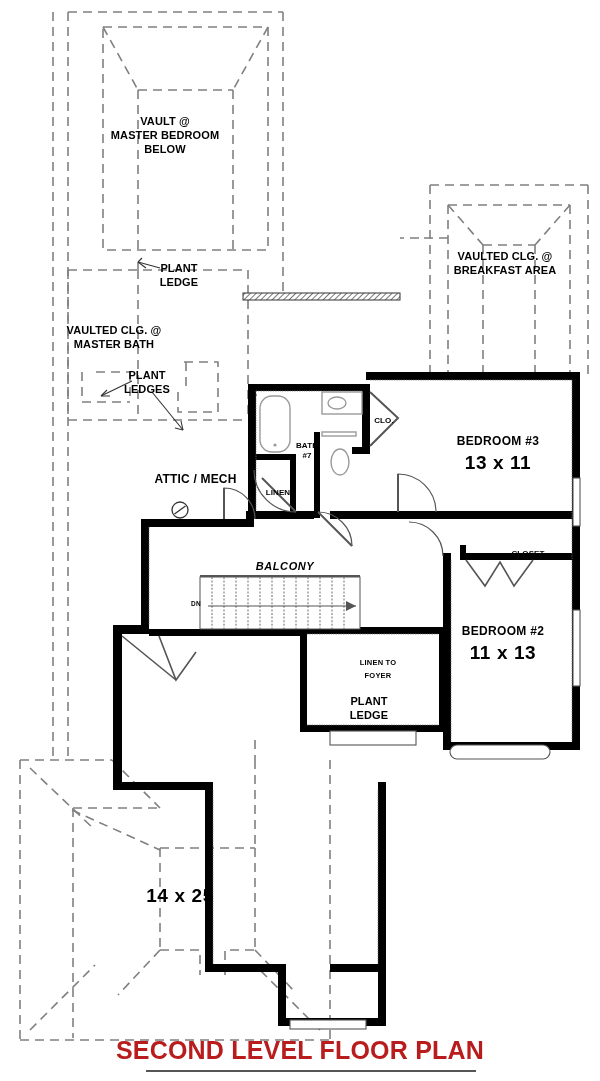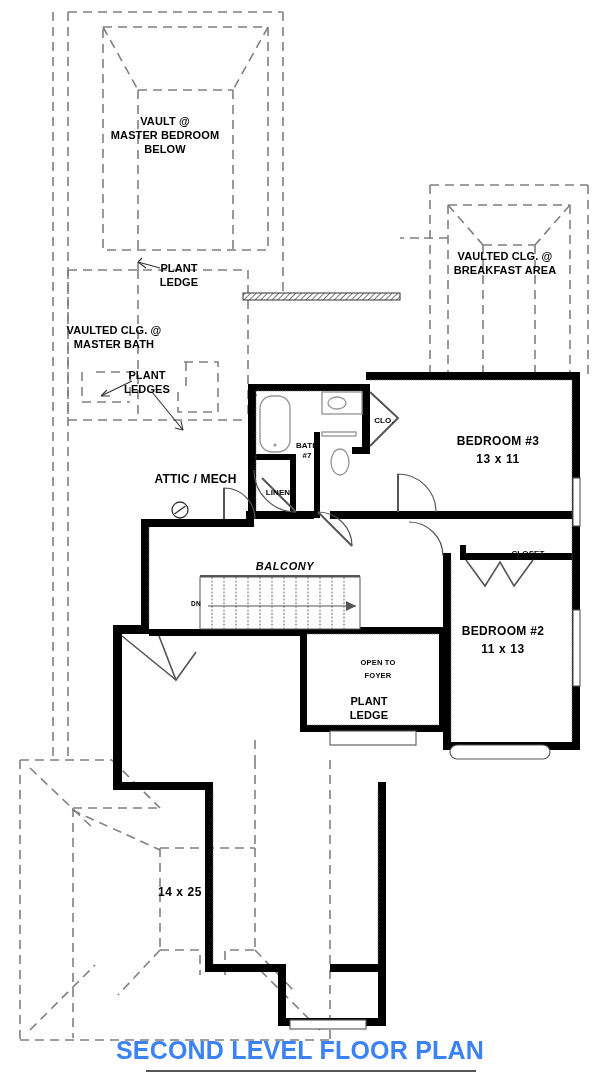--- a/index.html
+++ b/index.html
@@ -6,27 +6,27 @@
   body{width:600px;height:1081px;overflow:hidden;
        font-family:"Liberation Sans", sans-serif;}
   #plan{position:relative;width:600px;height:1081px;background:#fff;}
   #svgplan{position:absolute;left:0;top:0;width:600px;height:1081px;}
   .lbl{position:absolute;text-align:center;color:#000;
        font-family:"Liberation Sans", sans-serif;font-weight:bold;
        letter-spacing:0.2px;line-height:1.05;white-space:pre-line;
        -webkit-font-smoothing:none;}
   .t-dash{font-size:11px;letter-spacing:0.1px;line-height:1.25;}
   .t-room{font-size:12px;letter-spacing:0.3px;}
-  .t-dim{font-size:12px;letter-spacing:0.6px;}
+  .t-dim{font-size:19px;letter-spacing:0.6px;}
   .t-sm{font-size:12px;letter-spacing:0.2px;}
   .t-xs{font-size:8px;letter-spacing:0.1px;line-height:1.2;}
   .t-tiny{font-size:6.5px;letter-spacing:0.2px;}
   .t-mid{font-size:11px;letter-spacing:0.6px;font-style:italic;}
   #title{position:absolute;left:0;right:0;top:1036px;text-align:center;
-         font-size:25px;font-weight:bold;letter-spacing:0.2px;color:#3b82f6;
+         font-size:25px;font-weight:bold;letter-spacing:0.2px;color:#b91c1c;
          font-family:"Liberation Sans", sans-serif;}
   #titlerule{position:absolute;left:146px;top:1070px;width:330px;height:1.5px;
              background:#555;}
 </style>
 </head>
 <body>
 
 <div id="plan">
 
   <svg id="svgplan" viewBox="0 0 600 1081">
@@ -297,21 +297,21 @@
   <div class="lbl t-xs" style="left:488px;top:549px;width:80px;">CLOSET</div>
 
   <div class="lbl t-room" style="left:433px;top:625px;width:140px;">BEDROOM #2</div>
   <div class="lbl t-dim" style="left:433px;top:643px;width:140px;">11 x 13</div>
 
   <div class="lbl t-mid" style="left:225px;top:561px;width:120px;">BALCONY</div>
 
   <div class="lbl t-tiny" style="left:184px;top:601px;width:24px;">DN</div>
 
   <div class="lbl" style="left:332px;top:645px;width:92px;font-size:8px;line-height:1.55;">
-    <span style="font-size:7.5px;">OPEN TO
+    <span style="font-size:7.5px;">LINEN TO
 FOYER</span>
   </div>
 
   <div class="lbl t-dash" style="left:338px;top:695px;width:62px;">PLANT
 LEDGE</div>
 
   <div class="lbl t-dim" style="left:110px;top:886px;width:140px;">14 x 25</div>
 
   <svg style="position:absolute;left:170px;top:500px;width:20px;height:20px;" viewBox="0 0 20 20">
     <circle cx="10" cy="10" r="8" fill="none" stroke="#333" stroke-width="1.3"></circle>

